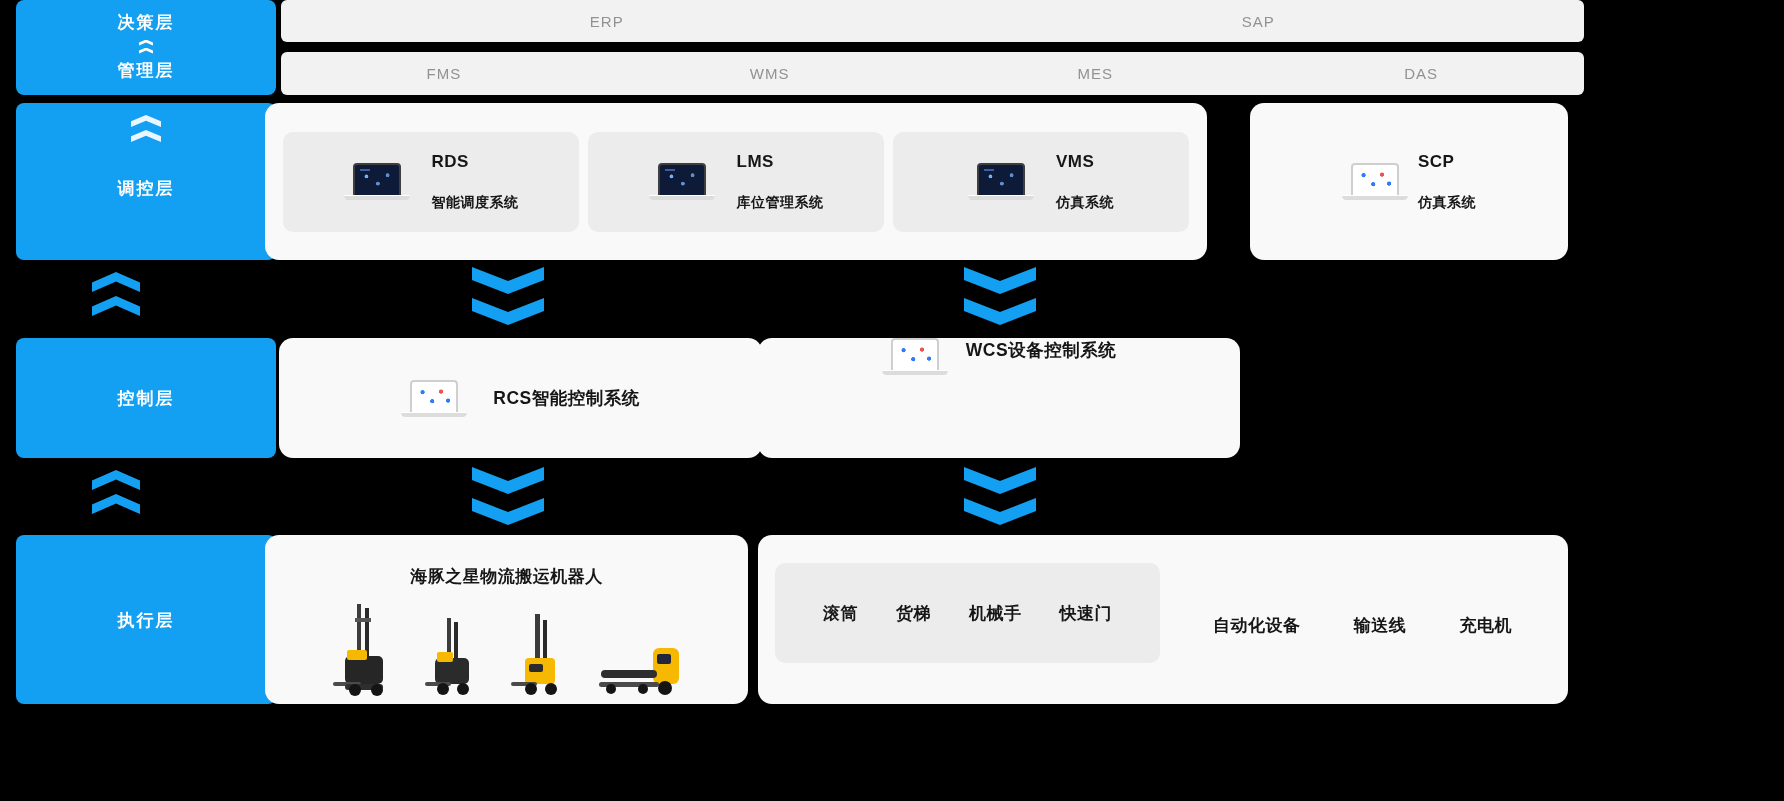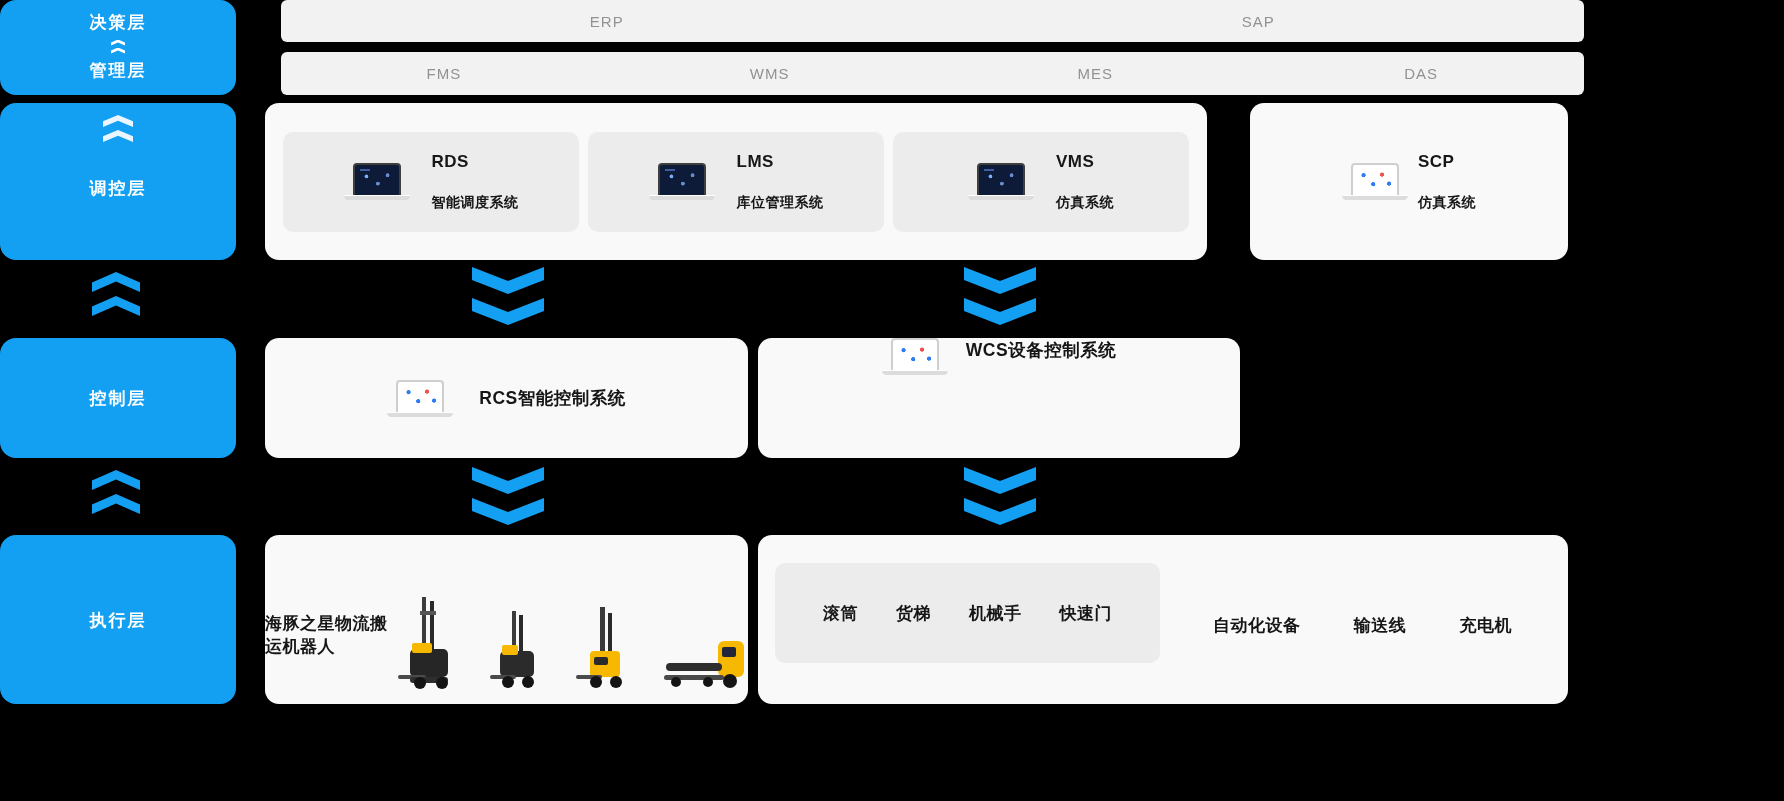--- a/index.html
+++ b/index.html
@@ -9,21 +9,21 @@
     --bar:#f2f2f2;
     --ink:#161616;
     --muted:#929292;
   }
   *{box-sizing:border-box;margin:0;padding:0}
   html,body{background:#000}
   body{font-family:"Liberation Sans","DejaVu Sans",sans-serif}
   .stage{position:relative;width:1784px;height:801px;background:#000;overflow:hidden}
 
   
-  .side-box{position:absolute;left:0;width:236px;background:var(--blue);border-radius:16px;color:#fff}
+  .side-box{position:absolute;left:16px;width:260px;background:var(--blue);border-radius:8px;color:#fff}
   .side-box.b1{top:0;height:95px;display:flex;flex-direction:column;align-items:center;justify-content:space-between;padding:11px 0 13px}
   .side-box.b2{top:103px;height:157px}
   .side-box.b3{top:338px;height:120px}
   .side-box.b4{top:535px;height:169px}
   .side-label{font-size:17px;font-weight:600;letter-spacing:2px;color:#fff}
   .center-label{position:absolute;top:50%;left:0;right:0;transform:translateY(-50%);text-align:center}
   .b2 .center-label{margin-top:6px}
 
   
   .chev{display:block;background:var(--blue)}
@@ -48,23 +48,23 @@
   
   .bar{position:absolute;left:281px;width:1303px;background:var(--bar);border-radius:6px;display:flex}
   .bar.r1{top:0;height:42px}
   .bar.r2{top:52px;height:43px}
   .bar .cell{flex:1;display:flex;align-items:center;justify-content:center;color:var(--muted);font-size:15px;letter-spacing:1px}
 
   
   .panel{position:absolute;background:var(--panel);border-radius:14px}
   .panel.reg{left:265px;top:103px;width:942px;height:157px;display:flex;align-items:center;gap:9px;padding:0 18px}
   .panel.scp{left:1250px;top:103px;width:318px;height:157px;display:flex;align-items:center;justify-content:center;gap:10px}
-  .panel.rcs{left:265px;top:338px;width:483px;height:120px;display:flex;align-items:center;justify-content:center;gap:26px}
+  .panel.rcs{left:279px;top:338px;width:483px;height:120px;display:flex;align-items:center;justify-content:center;gap:26px}
   .panel.wcs{left:758px;top:338px;width:482px;height:120px;display:flex;align-items:flex-start;justify-content:center;gap:18px}
-  .panel.robots{left:265px;top:535px;width:483px;height:169px;display:flex;flex-direction:row;align-items:center;padding-top:30px}
+  .panel.robots{left:265px;top:535px;width:483px;height:169px;display:flex;flex-direction:column;align-items:center;padding-top:30px}
   .panel.devices{left:758px;top:535px;width:810px;height:169px}
 
   .sys-card{flex:1;height:100px;background:var(--card);border-radius:10px;display:flex;align-items:center;justify-content:center;gap:22px}
   .sys-text .t{font-size:17px;font-weight:700;color:var(--ink);letter-spacing:.5px}
   .sys-text .s{font-size:14px;font-weight:700;color:var(--ink);margin-top:22px;letter-spacing:.5px}
   .one-line{font-size:17.5px;font-weight:700;color:var(--ink);letter-spacing:.5px}
 
   .robots-title{font-size:17px;font-weight:700;color:var(--ink);letter-spacing:.5px}
   .robot-row{display:flex;align-items:flex-end;gap:28px;margin-top:6px;height:102px}
 

